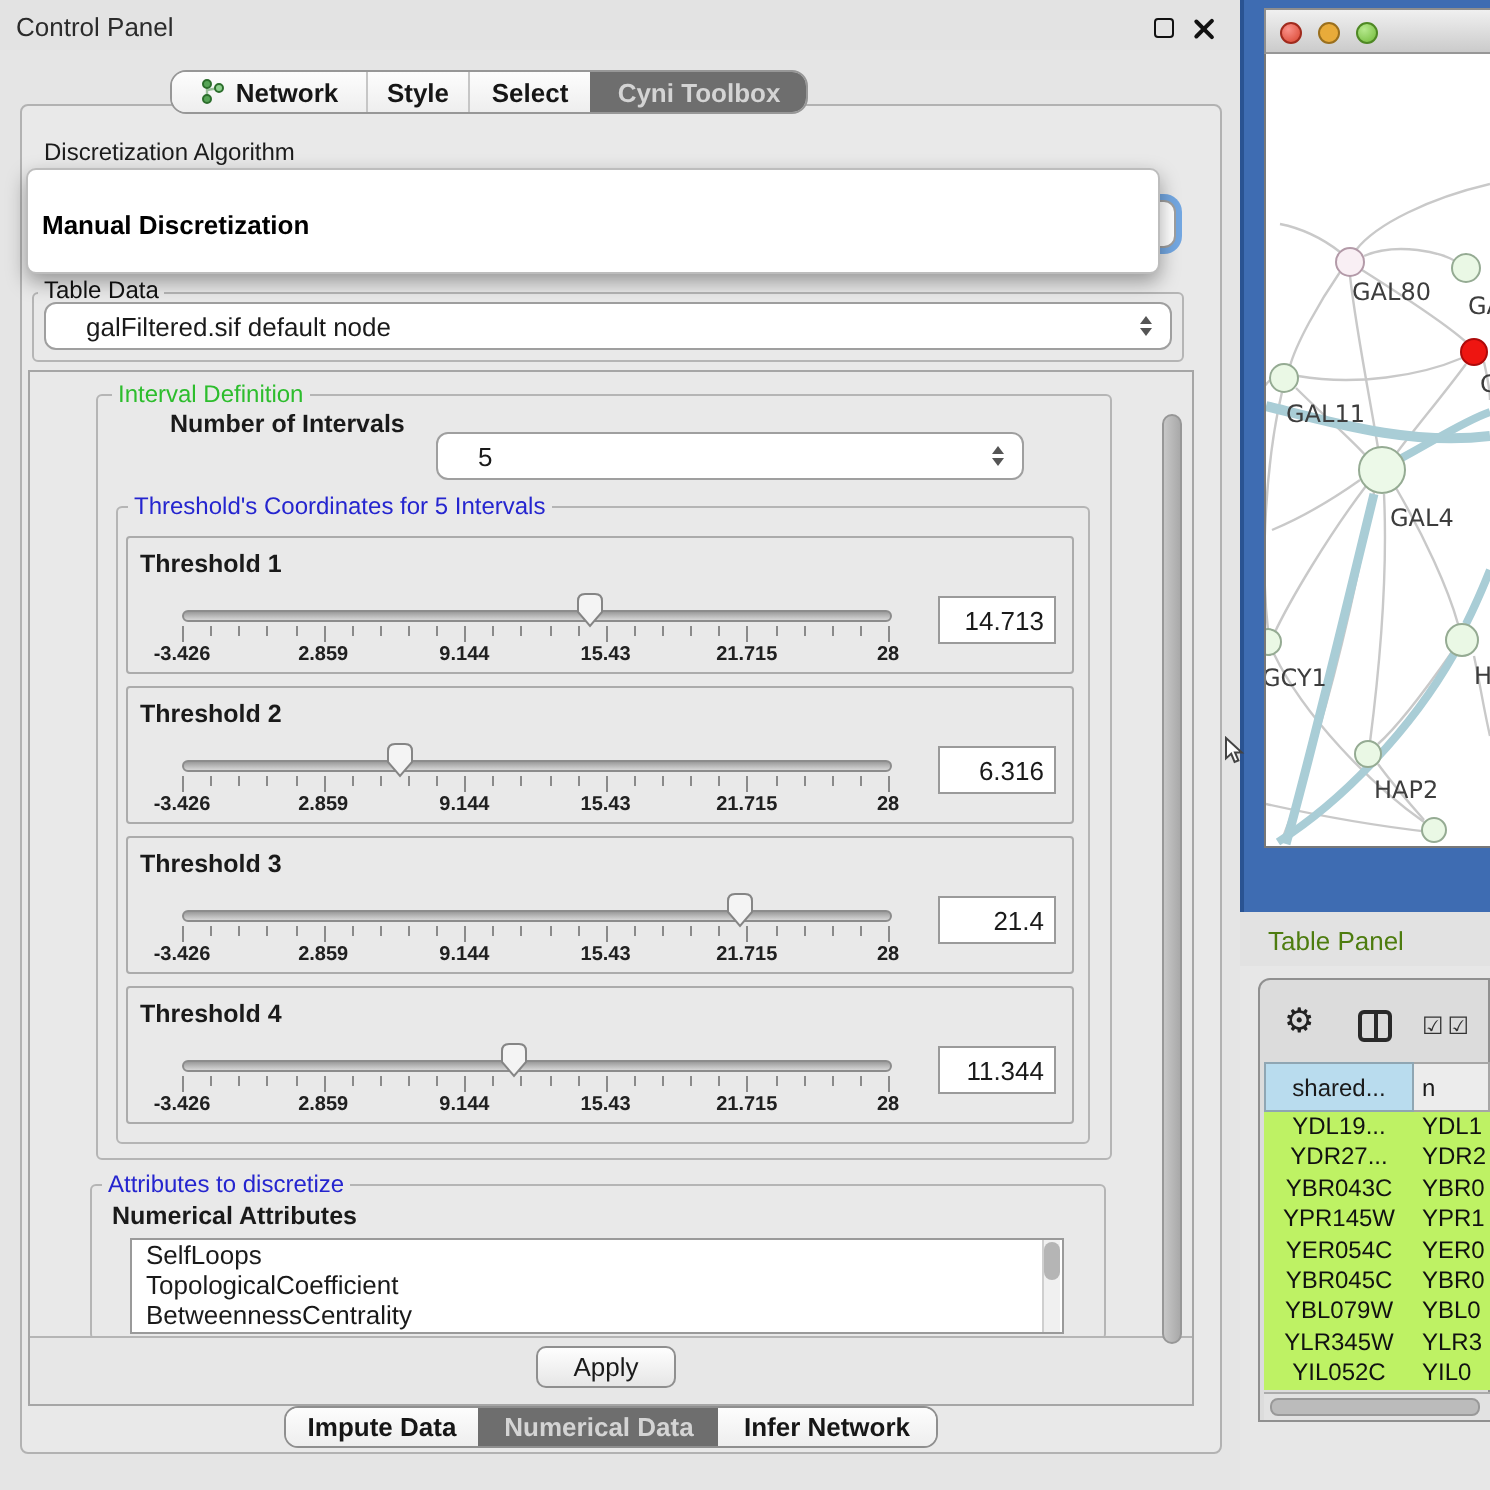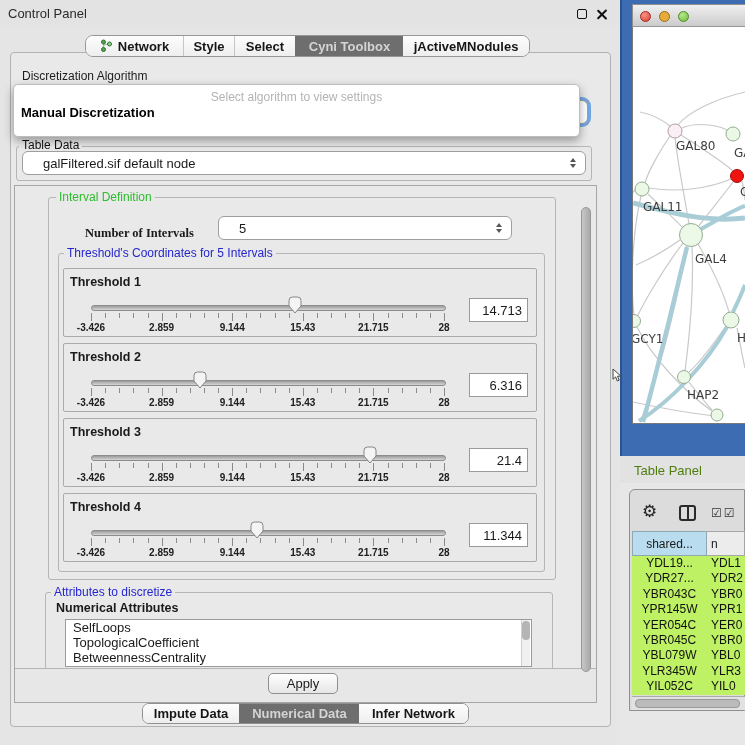--- a/index.html
+++ b/index.html
@@ -50,21 +50,21 @@
   .gtitle.green{color:#2dbd2d;} .gtitle.blue{color:#2525cf;}
 
   #tabledata-group{left:16px;top:146px;width:576px;height:35px;}
   #tabledata-title{left:19px;top:139px;color:#111;}
   #table-combo{left:22px;top:151px;width:564px;height:24px;z-index:3;}
 
   #scroll-panel{left:14px;top:185px;width:583px;height:518px;border:1px solid #a6a6a6;z-index:1;}
 
   #interval-group{left:48px;top:197px;width:508px;height:383px;}
   #interval-title{left:56px;top:191px;}
-  #noi-label{left:85px;top:226px;font-size:12.5px;font-weight:bold;z-index:3;font-family:Liberation Serif, serif;}
+  #noi-label{left:85px;top:205px;font-size:12.5px;font-weight:bold;z-index:3;}
   #noi-combo{left:218px;top:216px;width:294px;height:24px;z-index:3;}
 
   #thr-group{left:58px;top:253px;width:487px;height:319px;}
   #thr-title{left:64px;top:247px;}
 
   .thr-box{position:absolute;box-sizing:border-box;left:63px;width:474px;height:69px;
            background:#e9e9e9;border:1px solid #ababab;border-radius:2px;z-index:4;}
   .thr-label{position:absolute;left:6px;top:6px;font-size:12.5px;font-weight:bold;}
   .track{position:absolute;left:27px;top:36px;width:353px;height:4px;border-radius:3px;
          background:linear-gradient(#9b9b9b,#d6d6d6);border:1px solid #8c8c8c;}
@@ -156,38 +156,34 @@
     </div>
     <div class="tab" style="width: 50px;">
       <span>Style</span>
     </div>
     <div class="tab" style="width: 60px;">
       <span>Select</span>
     </div>
     <div class="tab sel" style="width: 107px;">
       <span>Cyni Toolbox</span>
     </div>
-    <div class="tab" style="width: 126px;">
-      <span>jActiveMNodules</span>
-    </div>
   </div>
 
 <div class="abs" id="content-box"></div>
 <div class="abs" id="disc-title">Discretization Algorithm</div>
 
 <div class="abs combo" id="algo-combo">
   <span class="ctext"></span>
   <span class="stepper">
       <i class="up"></i>
       <i class="dn"></i>
     </span>
 </div>
 
 <div class="abs" id="algo-popup">
-  <div class="abs" id="popup-hint">Select algorithm to view settings</div>
   <div class="abs popup-opt" id="popup-opt-0">Manual Discretization</div>
 </div>
 
 <div class="abs group" id="tabledata-group"></div>
 <div class="abs gtitle" id="tabledata-title">Table Data</div>
 <div class="abs combo" id="table-combo">
   <span class="ctext">galFiltered.sif default node</span>
   <span class="stepper">
       <i class="up"></i>
       <i class="dn"></i>

